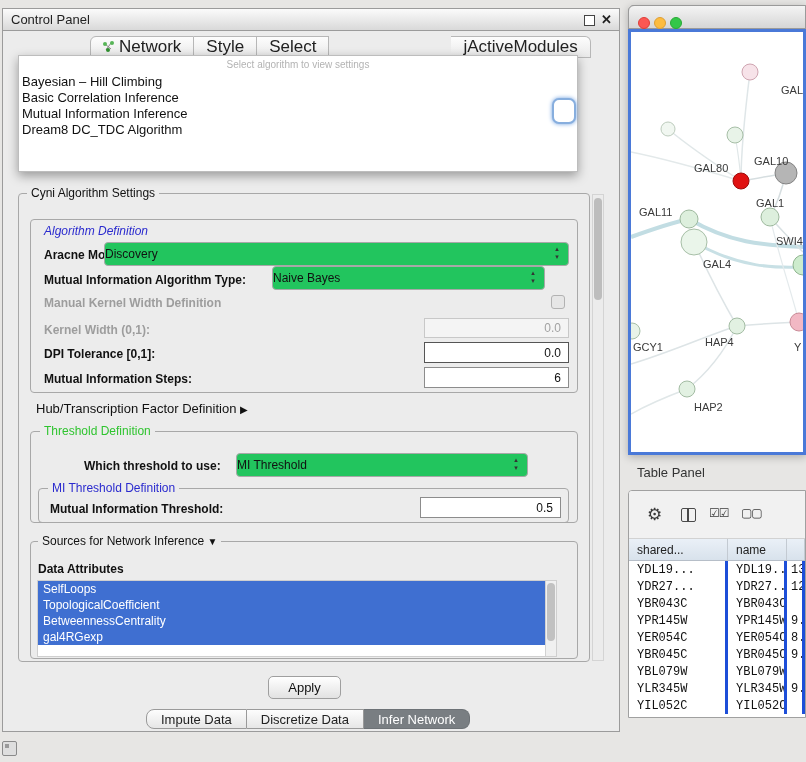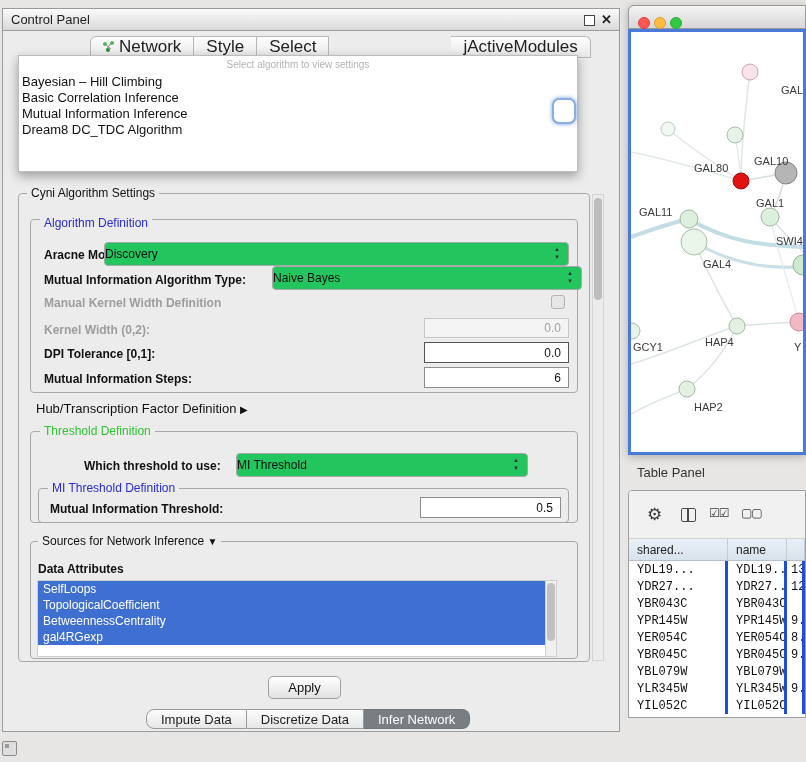--- a/index.html
+++ b/index.html
@@ -147,44 +147,44 @@
 <div id="combo-fragment" class="abs"></div>
 
 <div class="group abs" style="left:18px;top:193px;width:572px;height:469px;"></div>
 <span class="group-title" style="left:27px;top:186px;">Cyni Algorithm Settings</span>
 
 <div id="settings-scroll" class="abs">
     <div id="settings-thumb"></div>
   </div>
 
 <div class="group abs" style="left:30px;top:219px;width:548px;height:174px;"></div>
-<span class="group-title gt-blue" style="left:40px;top:216px;">Algorithm Definition</span>
+<span class="group-title gt-blue" style="left:40px;top:224px;font-style:italic;">Algorithm Definition</span>
 
 <span class="lbl" style="left:44px;top:248px;">Aracne Mode:</span>
 <div class="combo" style="left:104px;top:242px;width:465px;height:24px;">
   <span>Discovery</span>
   <span class="arrows">
       <span>▴</span>
       <span>▾</span>
     </span>
 </div>
 
 <span class="lbl" style="left:44px;top:273px;">Mutual Information Algorithm Type:</span>
-<div class="combo" style="left:272px;top:266px;width:310px;height:24px;">
+<div class="combo" style="left:272px;top:266px;width:273px;height:24px;">
   <span>Naive Bayes</span>
   <span class="arrows">
       <span>▴</span>
       <span>▾</span>
     </span>
 </div>
 
 <span class="lbl disabled" style="left:44px;top:296px;">Manual Kernel Width Definition</span>
 <span class="checkbox" style="left:551px;top:295px;"></span>
 
-<span class="lbl disabled" style="left:44px;top:323px;">Kernel Width (0,2):</span>
+<span class="lbl disabled" style="left:44px;top:323px;">Kernel Width (0,1):</span>
 <div class="field disabled" style="left:424px;top:318px;width:145px;height:20px;">
     <span>0.0</span>
   </div>
 
 <span class="lbl" style="left:44px;top:347px;">DPI Tolerance [0,1]:</span>
 <div class="field" style="left:424px;top:342px;width:145px;height:21px;border-color:#555;">
     <span>0.0</span>
   </div>
 
 <span class="lbl" style="left:44px;top:372px;">Mutual Information Steps:</span>

